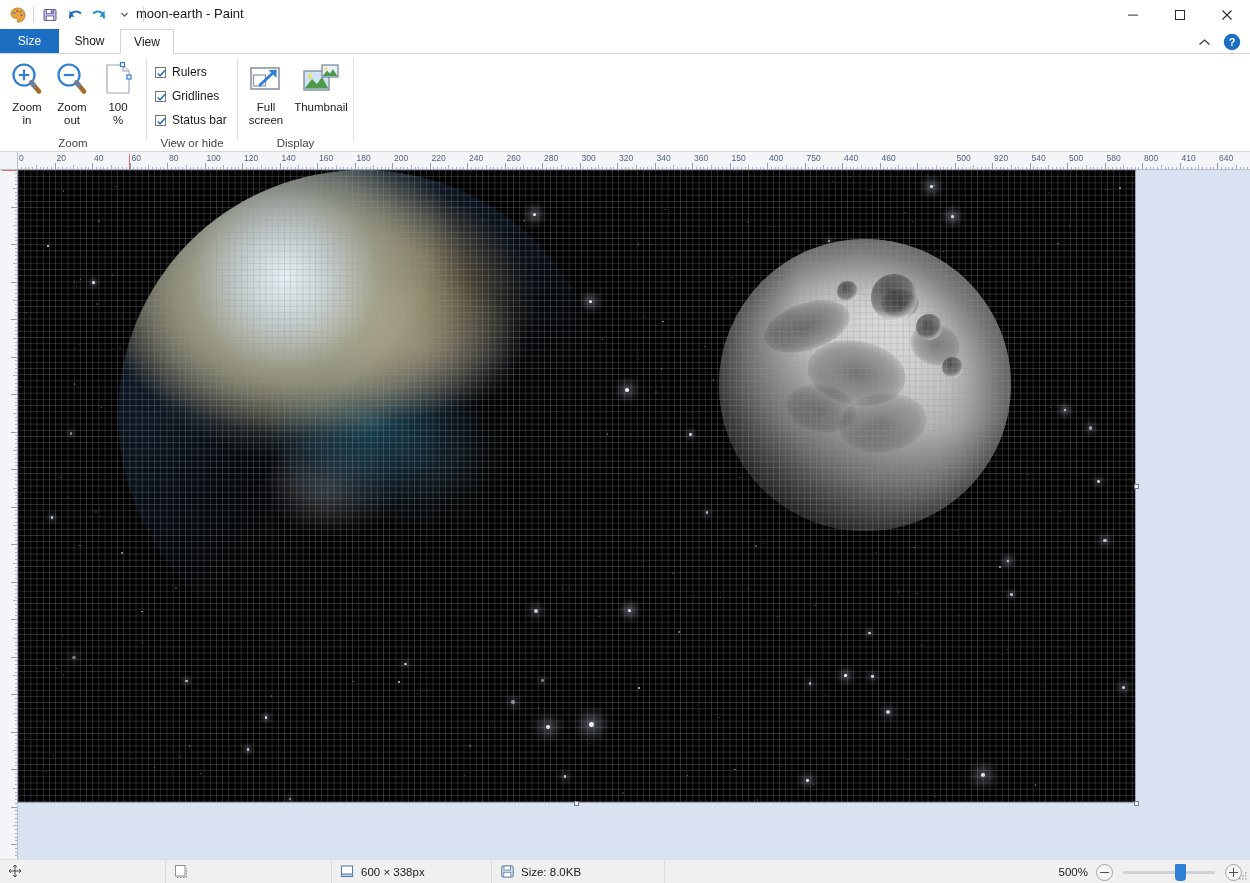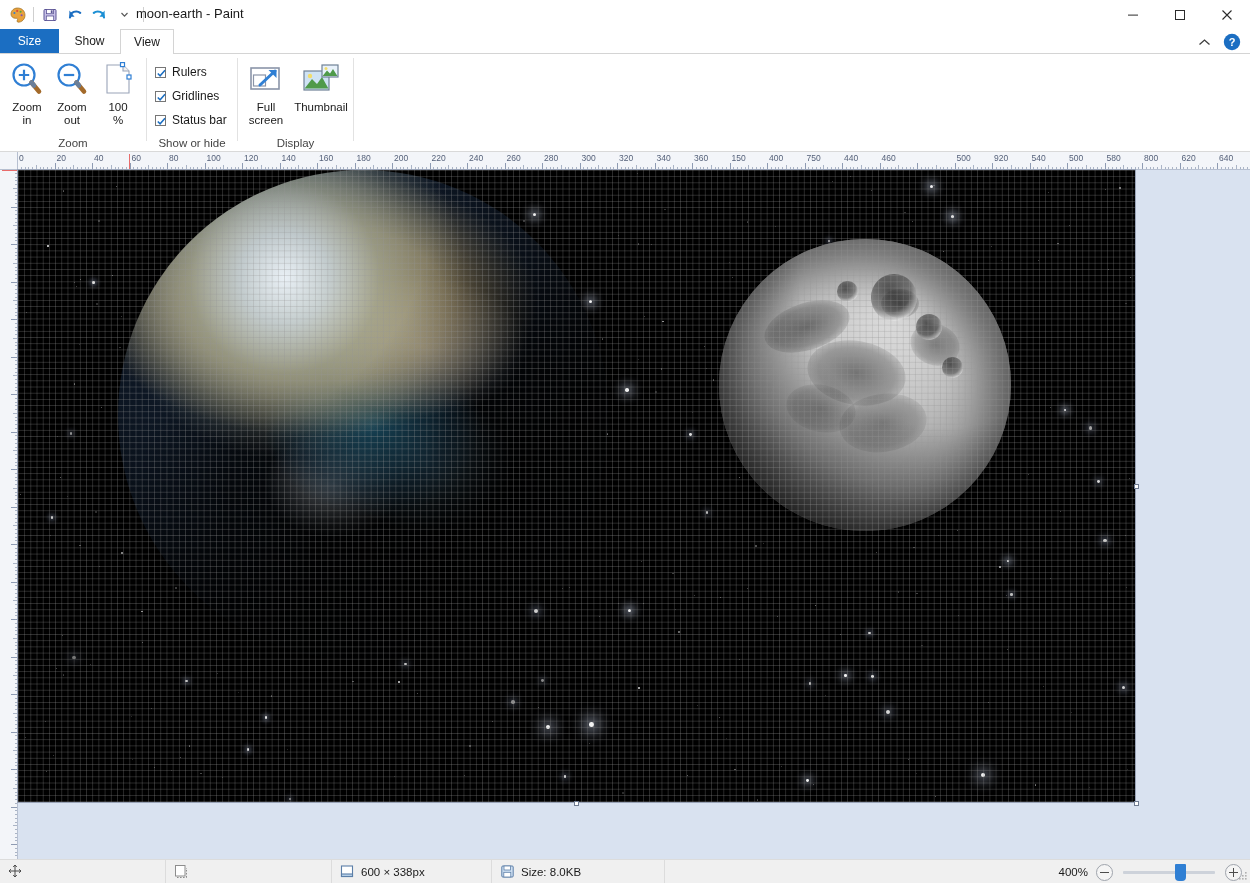--- a/index.html
+++ b/index.html
@@ -221,21 +221,21 @@
       <span class="chklbl">Gridlines</span>
     </div>
     <div class="chkrow" style="left:8px; top:59px;">
       <span class="chkbox">
         <svg width="11" height="11" viewBox="0 0 11 11">
             <path d="M1.8 5.4 L4.1 7.8 L9 2.2" fill="none" stroke="#1b6ec2" stroke-width="1.5"></path>
           </svg>
       </span>
       <span class="chklbl">Status bar</span>
     </div>
-    <div class="rgroup-label">Show or hide</div>
+    <div class="rgroup-label">View or hide</div>
   </div>
   <div class="rgroup-sep" style="left:237px;"></div>
 
   <div class="rgroup" style="left:238px; width:115px;">
     <div class="bigbtn" style="left:3px; width:50px;">
       <div class="ico">
         <svg width="38" height="38" viewBox="0 0 38 38">
           <rect x="4" y="8" width="28" height="21" fill="#ffffff" stroke="#8a94a8" stroke-width="1.6"></rect>
           <rect x="6.5" y="15" width="12" height="11" fill="#ffffff" stroke="#8a94a8" stroke-width="1.2"></rect>
           <path d="M13 25 L28 11" stroke="#2f7fd4" stroke-width="3" stroke-linecap="round"></path>
@@ -599,21 +599,21 @@
     <div class="tickmin" style="left: 1127.8px; top: 15px; width: 1px; height: 2px;"></div>
     <div class="tickmin" style="left: 1131.5px; top: 15px; width: 1px; height: 2px;"></div>
     <div class="tickmin" style="left: 1135.3px; top: 15px; width: 1px; height: 2px;"></div>
     <div class="tickmin" style="left: 1139px; top: 15px; width: 1px; height: 2px;"></div>
     <div class="tickmin" style="left: 1142.8px; top: 13px; width: 1px; height: 4px;"></div>
     <div class="tickmin" style="left: 1146.5px; top: 15px; width: 1px; height: 2px;"></div>
     <div class="tickmin" style="left: 1150.3px; top: 15px; width: 1px; height: 2px;"></div>
     <div class="tickmin" style="left: 1154px; top: 15px; width: 1px; height: 2px;"></div>
     <div class="tickmin" style="left: 1157.8px; top: 15px; width: 1px; height: 2px;"></div>
     <div class="tickmaj" style="left: 1161.5px; top: 11px; width: 1px; height: 6px;"></div>
-    <div class="hlab" style="left: 1163.5px;">620</div>
+    <div class="hlab" style="left: 1163.5px;">410</div>
     <div class="tickmin" style="left: 1165.3px; top: 15px; width: 1px; height: 2px;"></div>
     <div class="tickmin" style="left: 1169px; top: 15px; width: 1px; height: 2px;"></div>
     <div class="tickmin" style="left: 1172.8px; top: 15px; width: 1px; height: 2px;"></div>
     <div class="tickmin" style="left: 1176.5px; top: 15px; width: 1px; height: 2px;"></div>
     <div class="tickmin" style="left: 1180.3px; top: 13px; width: 1px; height: 4px;"></div>
     <div class="tickmin" style="left: 1184px; top: 15px; width: 1px; height: 2px;"></div>
     <div class="tickmin" style="left: 1187.8px; top: 15px; width: 1px; height: 2px;"></div>
     <div class="tickmin" style="left: 1191.5px; top: 15px; width: 1px; height: 2px;"></div>
     <div class="tickmin" style="left: 1195.3px; top: 15px; width: 1px; height: 2px;"></div>
     <div class="tickmaj" style="left: 1199px; top: 11px; width: 1px; height: 6px;"></div>
@@ -1208,21 +1208,21 @@
     <span>
       <svg width="15" height="15" viewBox="0 0 15 15">
         <rect x="1.8" y="2" width="11.4" height="11" rx="1" fill="#cfe0f2" stroke="#5c7fa8" stroke-width="1"></rect>
         <rect x="4" y="2" width="6.5" height="4" fill="#ffffff" stroke="#5c7fa8" stroke-width=".8"></rect>
         <rect x="3.8" y="8.3" width="7" height="4.7" fill="#ffffff" stroke="#5c7fa8" stroke-width=".8"></rect>
       </svg>
     </span>
     <span class="txt">Size: 8.0KB</span>
   </div>
   <div id="zoomwrap">
-    <span id="zoom-level">400%</span>
+    <span id="zoom-level">500%</span>
     <span class="zbtn"></span>
     <span id="ztrack">
       <span id="zthumb" style="left: 52px;"></span>
     </span>
     <span class="zbtn plus"></span>
   </div>
   <span class="grip">
     <svg width="12" height="12" viewBox="0 0 12 12">
       <g fill="#b0b0b0">
         <rect x="9" y="2" width="1.6" height="1.6"></rect>

